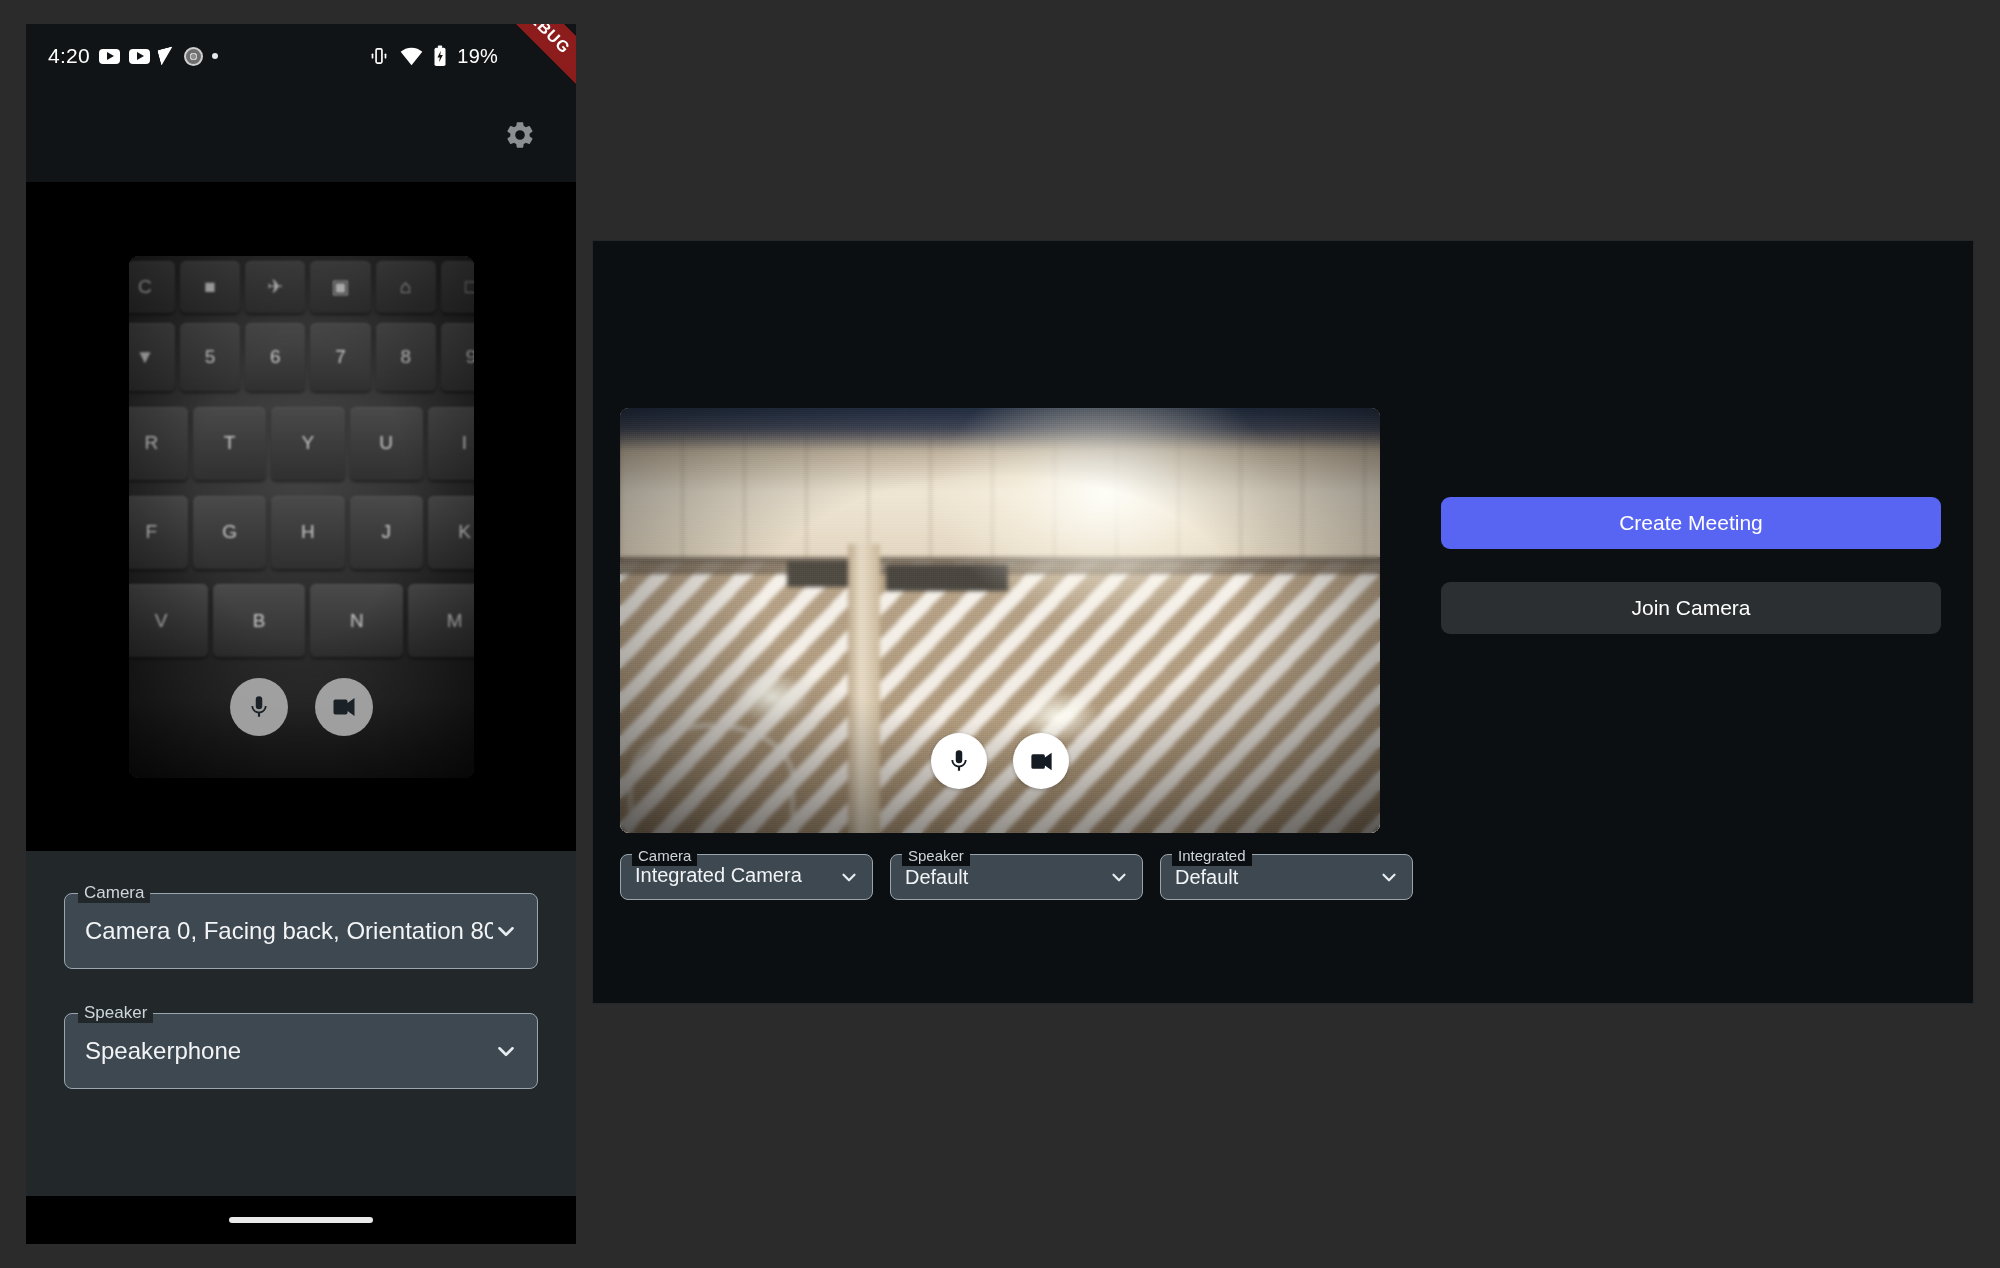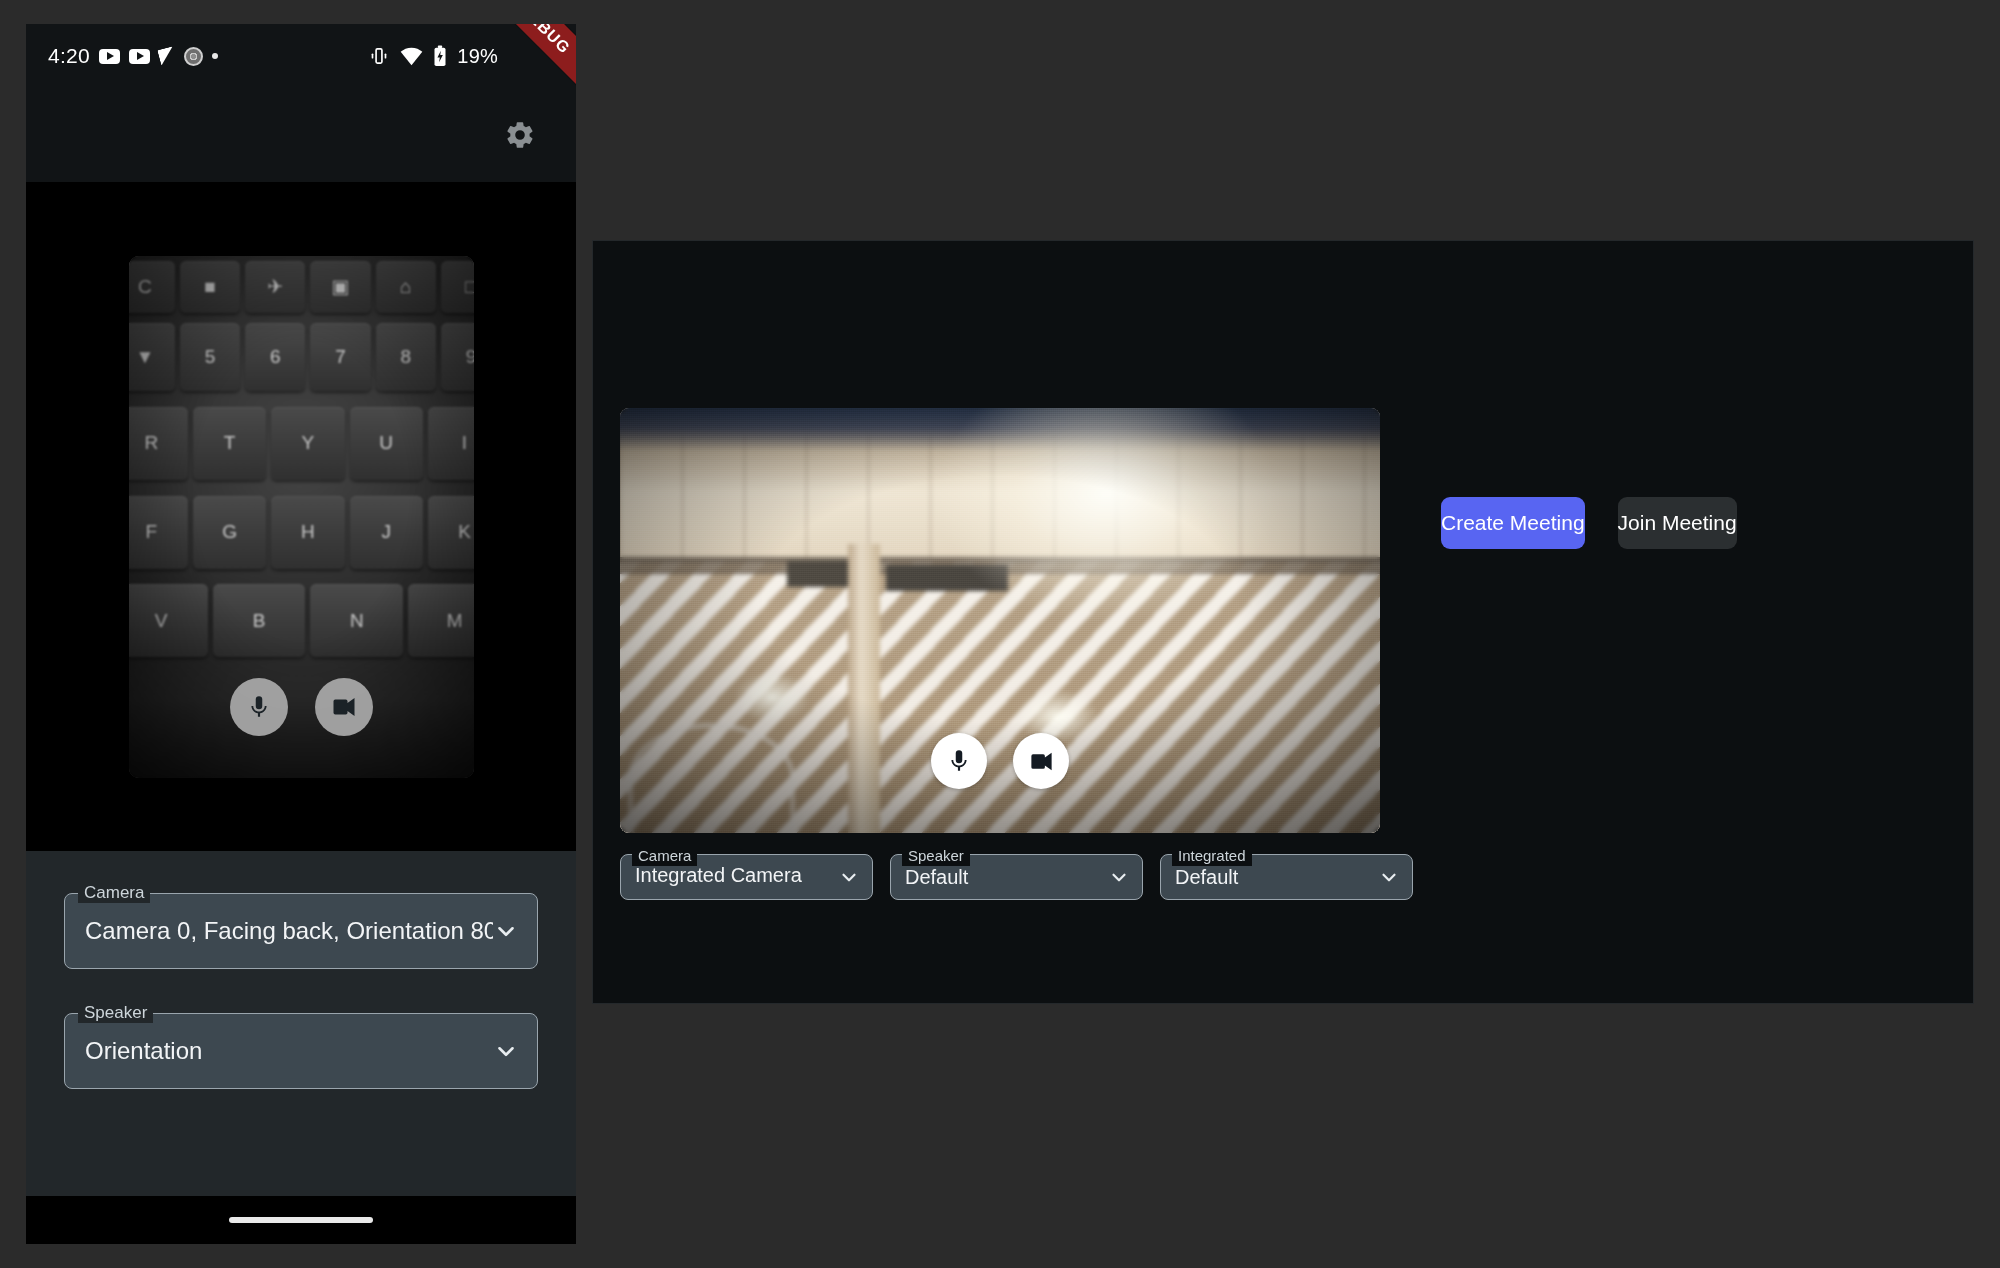--- a/index.html
+++ b/index.html
@@ -188,21 +188,21 @@
   .web-sel .oval { font-size: 20px; line-height: 24px; }
   .web-sel .olabel { background: #0c0f11; font-size: 15px; top: -9px; left: 11px; }
   .sel-camera { width: 253px; }
   .sel-camera .oval { white-space: normal; line-height: 24px; max-height: 28px; }
   .sel-speaker { width: 253px; }
   .sel-mic { width: 253px; }
 
   .web-actions {
     position: absolute; right: 32px; top: 256px;
     width: 500px;
-    display: flex; gap: 33px;
+    display: flex; flex-direction: column; gap: 33px; justify-content: space-between;
   }
   .btn {
     height: 52px; border-radius: 9px;
     display: flex; align-items: center; justify-content: center;
     font-size: 21px; color: #ffffff;
     cursor: pointer; border: none;
     font-family: "Liberation Sans", sans-serif;
   }
   .btn-primary { background: #5865f2; }
   .btn-secondary { background: #2b2f31; }
@@ -396,21 +396,21 @@
         <span class="olabel">Camera</span>
         <span class="oval">Camera 0, Facing back, Orientation 80</span>
         <span class="ochev">
           <svg width="26" height="26" viewBox="0 0 24 24">
               <path fill="none" stroke="#e8edf0" stroke-width="2.4" stroke-linecap="round" stroke-linejoin="round" d="M6 9.5l6 6 6-6"></path>
             </svg>
         </span>
       </div>
       <div class="osel phone-sel">
         <span class="olabel">Speaker</span>
-        <span class="oval">Orientation</span>
+        <span class="oval">Speakerphone</span>
         <span class="ochev">
           <svg width="26" height="26" viewBox="0 0 24 24">
               <path fill="none" stroke="#e8edf0" stroke-width="2.4" stroke-linecap="round" stroke-linejoin="round" d="M6 9.5l6 6 6-6"></path>
             </svg>
         </span>
       </div>
     </div>
 
     <div class="phone-bottomnav">
       <span class="gesture-pill"></span>
@@ -480,19 +480,19 @@
           <span class="ochev">
             <svg width="22" height="22" viewBox="0 0 24 24">
                 <path fill="none" stroke="#e8edf0" stroke-width="2.4" stroke-linecap="round" stroke-linejoin="round" d="M6 9.5l6 6 6-6"></path>
               </svg>
           </span>
         </div>
       </div>
 
       <div class="web-actions">
         <button class="btn btn-primary">Create Meeting</button>
-        <button class="btn btn-secondary">Join Meeting</button>
+        <button class="btn btn-secondary">Join Camera</button>
       </div>
 
     </div>
   </div>
 
 </div>
 
 </body></html>

